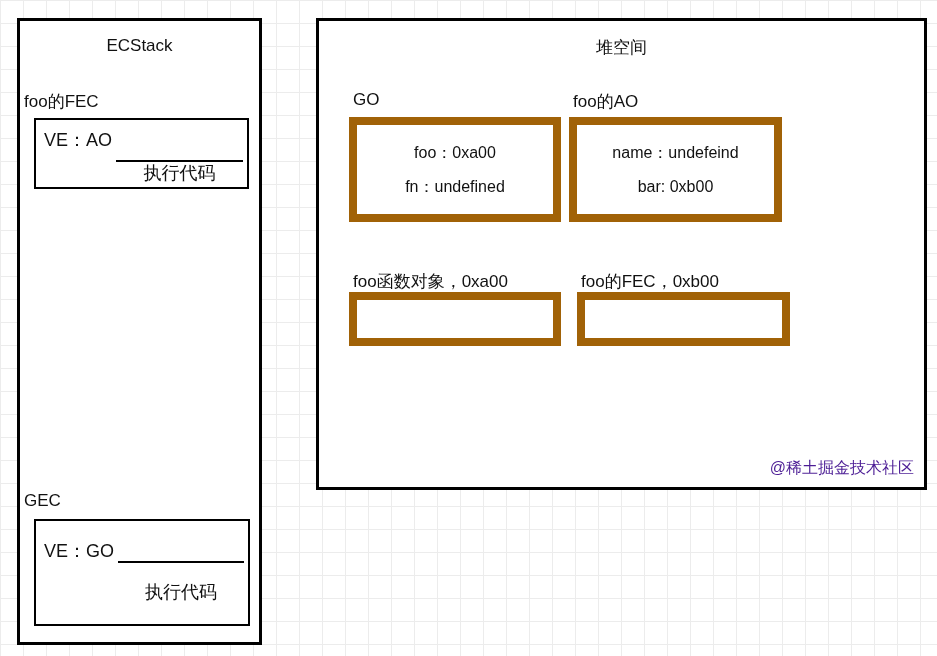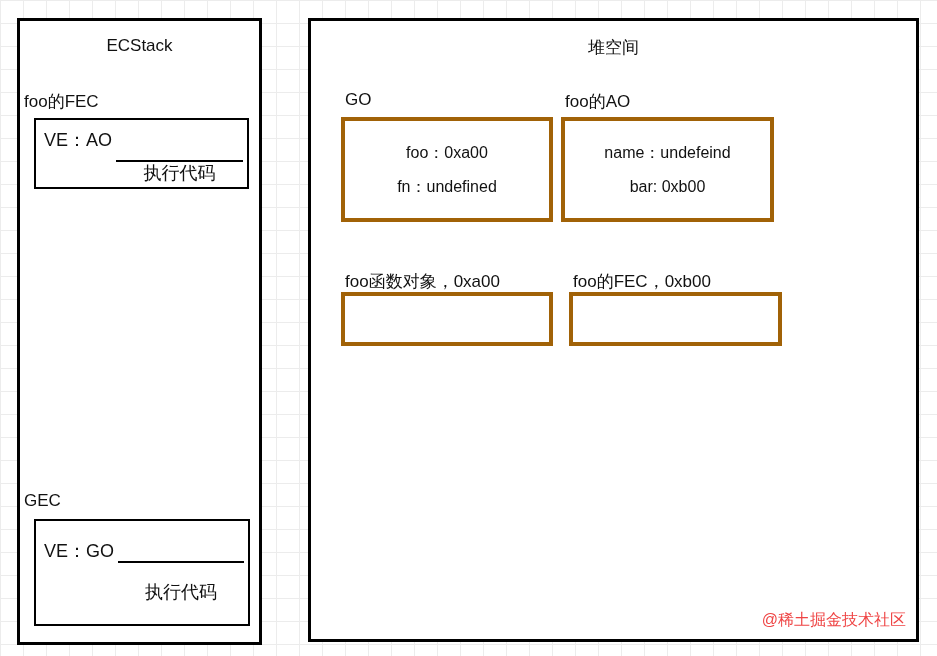--- a/index.html
+++ b/index.html
@@ -14,21 +14,21 @@
       linear-gradient(to bottom, #ececec 1px, transparent 1px);
     background-size: 23px 23px;
     overflow: hidden;
   }
   .panel {
     position: absolute;
     background: #fff;
     border: 3px solid #000;
   }
   .stack-panel { left: 13px; top: 14px; width: 245px; height: 627px; }
-  .heap-panel  { left: 304px; top: 14px; width: 611px; height: 624px; }
+  .heap-panel  { left: 312px; top: 14px; width: 611px; height: 472px; }
 
   .panel-title {
     position: absolute;
     left: 0; width: 100%;
     text-align: center;
     font-size: 17px;
   }
   .box-label {
     position: absolute;
     text-align: left;
@@ -51,21 +51,21 @@
   .cell-row + .cell-row { border-top: 2px solid #000; flex: 1; margin-top: 36px; }
 
   .fec-table { left: 14px; top: 97px; width: 215px; height: 71px; }
   .fec-table .cell-row:first-child { height: 32px; }
 
   .gec-table { left: 14px; top: 498px; width: 216px; height: 107px; }
   .gec-table .cell-row:first-child { height: 51px; }
 
   .heap-box {
     position: absolute;
-    border: 4px solid #a16207;
+    border: 8px solid #a16207;
     background: #fff;
     display: flex;
     flex-direction: column;
     align-items: center;
     justify-content: center;
     font-size: 16px;
     line-height: 26px;
     white-space: nowrap;
   }
   .go-box  { left: 30px;  top: 96px; width: 212px; height: 105px; }
@@ -81,21 +81,21 @@
   .stack-title { top: 11px; }
   .heap-title  { top: 11px; }
   .fec-label { left: 0; width: 100%; top: 65px; }
   .gec-label { left: 0; width: 100%; top: 466px; }
 
   .watermark {
     position: absolute;
     right: 6px;
     bottom: 4px;
     font-size: 16px;
-    color: #ef4444;
+    color: #4c1d95;
     white-space: nowrap;
   }
 </style>
 </head>
 <body>
 
 <div class="panel stack-panel">
   <div class="panel-title stack-title">ECStack</div>
 
   <div class="box-label fec-label">foo的FEC</div>

